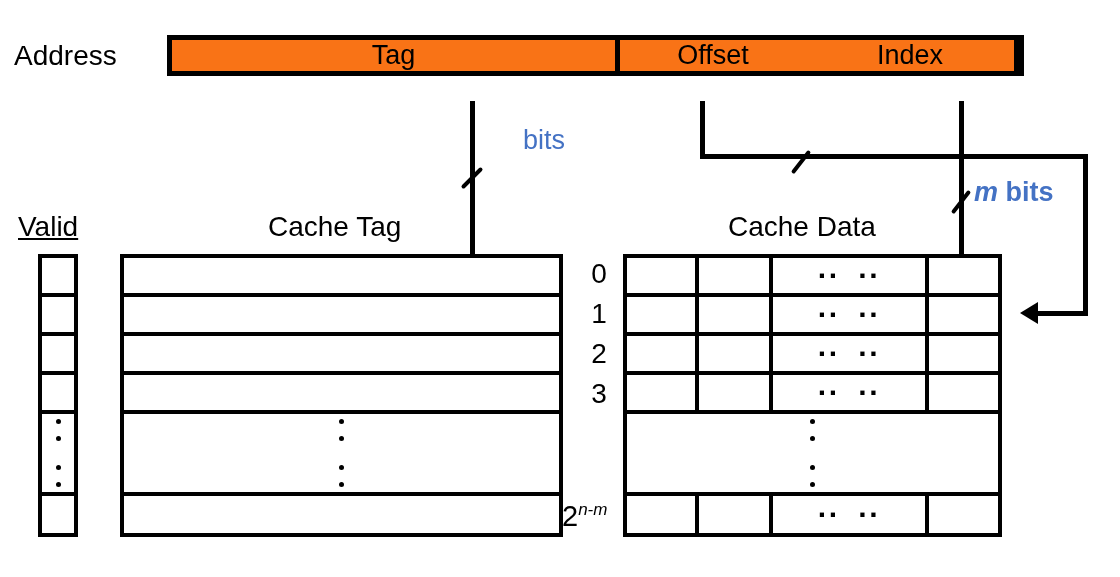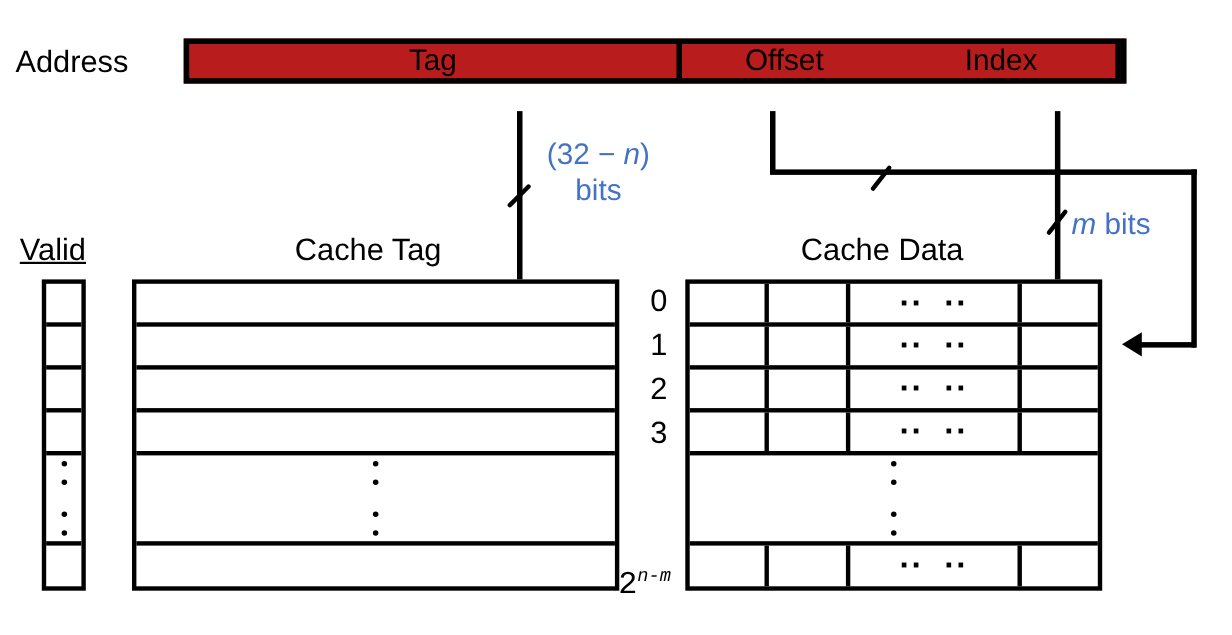--- a/index.html
+++ b/index.html
@@ -7,21 +7,21 @@
     position:relative;width:1120px;height:577px;background:#ffffff;
     font-family:"Liberation Sans",sans-serif;color:#000;overflow:hidden;
   }
   .abs{position:absolute;}
   .lbl{font-size:28px;line-height:32px;white-space:nowrap;}
   .blue{color:#4472C4;font-size:27px;line-height:33px;white-space:nowrap;}
   .i{font-style:italic;}
   
   .addr-box{
     left:167px;top:35px;width:857px;height:41px;border:5px solid #000;
-    box-sizing:border-box;display:flex;background:#b91c1c;
+    box-sizing:border-box;display:flex;background:#f97316;
   }
   .addr-field{height:100%;box-sizing:border-box;display:flex;align-items:center;justify-content:center;
     font-size:27px;}
   .addr-sep{border-right:5px solid #000;}
   
   .line{position:absolute;background:#000;}
   .head-down{position:absolute;width:0;height:0;border-left:11px solid transparent;
     border-right:11px solid transparent;border-top:17px solid #000;}
   .head-left{position:absolute;width:0;height:0;border-top:11px solid transparent;
     border-bottom:11px solid transparent;border-right:18px solid #000;}
@@ -61,35 +61,34 @@
     </div>
     <div class="addr-field addr-sep" style="width:213px;">
       <span>Index</span>
     </div>
   </div>
 
   <div class="line" style="left:470px;top:101px;width:5px;height:199px;"></div>
   <div class="head-down" style="left:461px;top:299px;"></div>
   <div class="tick" style="left:458px;top:176px;transform:rotate(-45deg);"></div>
   <div class="abs blue" style="left:482px;top:124px;width:124px;text-align:center;">
-    <div><span>(32 − </span><span class="i">n</span><span>)</span></div>
     <div>bits</div>
   </div>
 
   <div class="line" style="left:700px;top:101px;width:5px;height:57px;"></div>
   <div class="line" style="left:700px;top:154px;width:388px;height:5px;"></div>
   <div class="line" style="left:1083px;top:154px;width:5px;height:162px;"></div>
   <div class="line" style="left:1037px;top:311px;width:50px;height:5px;"></div>
   <div class="head-left" style="left:1020px;top:302px;"></div>
   <div class="tick" style="left:787px;top:160px;transform:rotate(-52deg);"></div>
 
   <div class="line" style="left:959px;top:101px;width:5px;height:199px;"></div>
   <div class="head-down" style="left:950px;top:299px;"></div>
   <div class="tick" style="left:947px;top:200px;transform:rotate(-52deg);"></div>
-  <div class="abs blue" style="left:974px;top:188px;">
+  <div class="abs blue" style="left:974px;top:176px;font-weight:bold;">
     <span class="i">m</span><span> bits</span>
   </div>
 
   <div class="abs lbl" style="left:18px;top:211px;text-decoration:underline;">Valid</div>
   <div class="abs lbl" style="left:268px;top:211px;">Cache Tag</div>
   <div class="abs lbl" style="left:728px;top:211px;">Cache Data</div>
 
   <div class="vtable" style="left:38px;width:40px;">
     <div class="row r-small"></div>
     <div class="row r-small"></div>
@@ -127,21 +126,21 @@
           </div>
       </div>
     </div>
     <div class="row r-last"></div>
   </div>
 
   <div class="rowidx" style="left:583px;top:258px;">0</div>
   <div class="rowidx" style="left:583px;top:298px;">1</div>
   <div class="rowidx" style="left:583px;top:338px;">2</div>
   <div class="rowidx" style="left:583px;top:378px;">3</div>
-  <div class="lastidx" style="left:562px;top:516px;font-family:Liberation Mono, monospace;">
+  <div class="lastidx" style="left:562px;top:500px;">
     <span>2</span><sup>n-m</sup>
   </div>
 
   <div class="vtable" style="left:623px;width:379px;">
     <div class="row r-small cells">
       <div class="cell c1"></div>
       <div class="cell c2"></div>
       <div class="cell c3">
           <span class="hdots">··  ··</span>
         </div>

